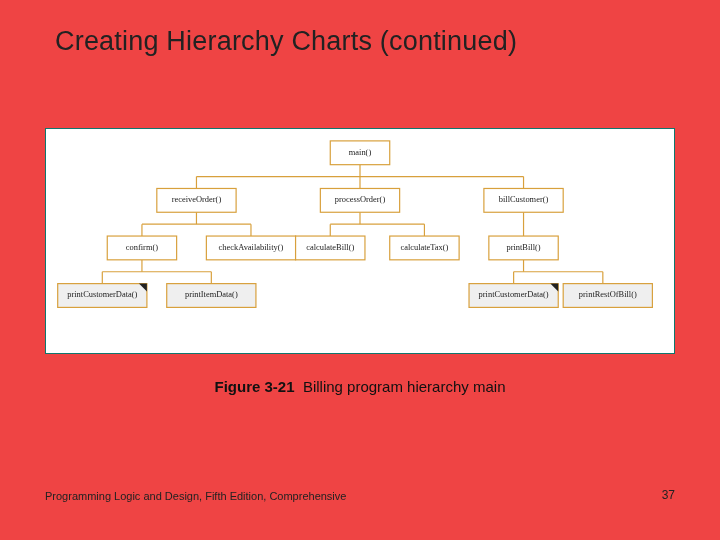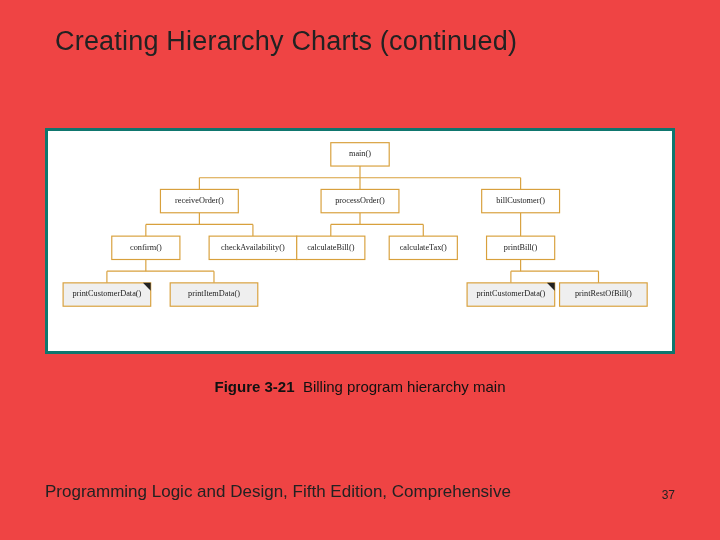--- a/index.html
+++ b/index.html
@@ -3,21 +3,21 @@
 <meta charset="utf-8">
 <style>
   * { box-sizing: border-box; margin: 0; padding: 0; }
   html, body { width: 720px; height: 540px; background: #fff; font-family: Arial, Helvetica, sans-serif; }
   .slide { width: 720px; height: 540px; position: relative; background: #ef4444; }
   .title { font-size: 27px; color: #222; position: absolute; top: 26px; left: 55px; letter-spacing: 0.2px; font-weight: 400; }
   .chart-frame {
     position: absolute;
     left: 45px; top: 128px;
     width: 630px; height: 226px;
-    border: 3px solid #0f766e;
+    border: 1px solid #0f766e;
     background: #fff;
   }
   .svg-wrap { width: 100%; height: 100%; }
   .node {
     stroke: #d8a03c;
     stroke-width: 1.2;
     fill: #fff;
   }
   .node.shaded { fill: #efefef; }
   .nodetext {
@@ -34,21 +34,21 @@
     left: 0; width: 720px;
     top: 378px;
     text-align: center;
     font-size: 15px;
     color: #111;
   }
   .caption .figno { font-weight: 700; text-align: right; }
   .footer-left {
     position: absolute;
     left: 45px; bottom: 38px;
-    font-size: 17px; color: #222;
+    font-size: 11px; color: #222;
   }
   .footer-right {
     position: absolute;
     right: 45px; bottom: 38px;
     font-size: 12px; color: #222;
   }
 </style>
 </head>
 <body>
 

